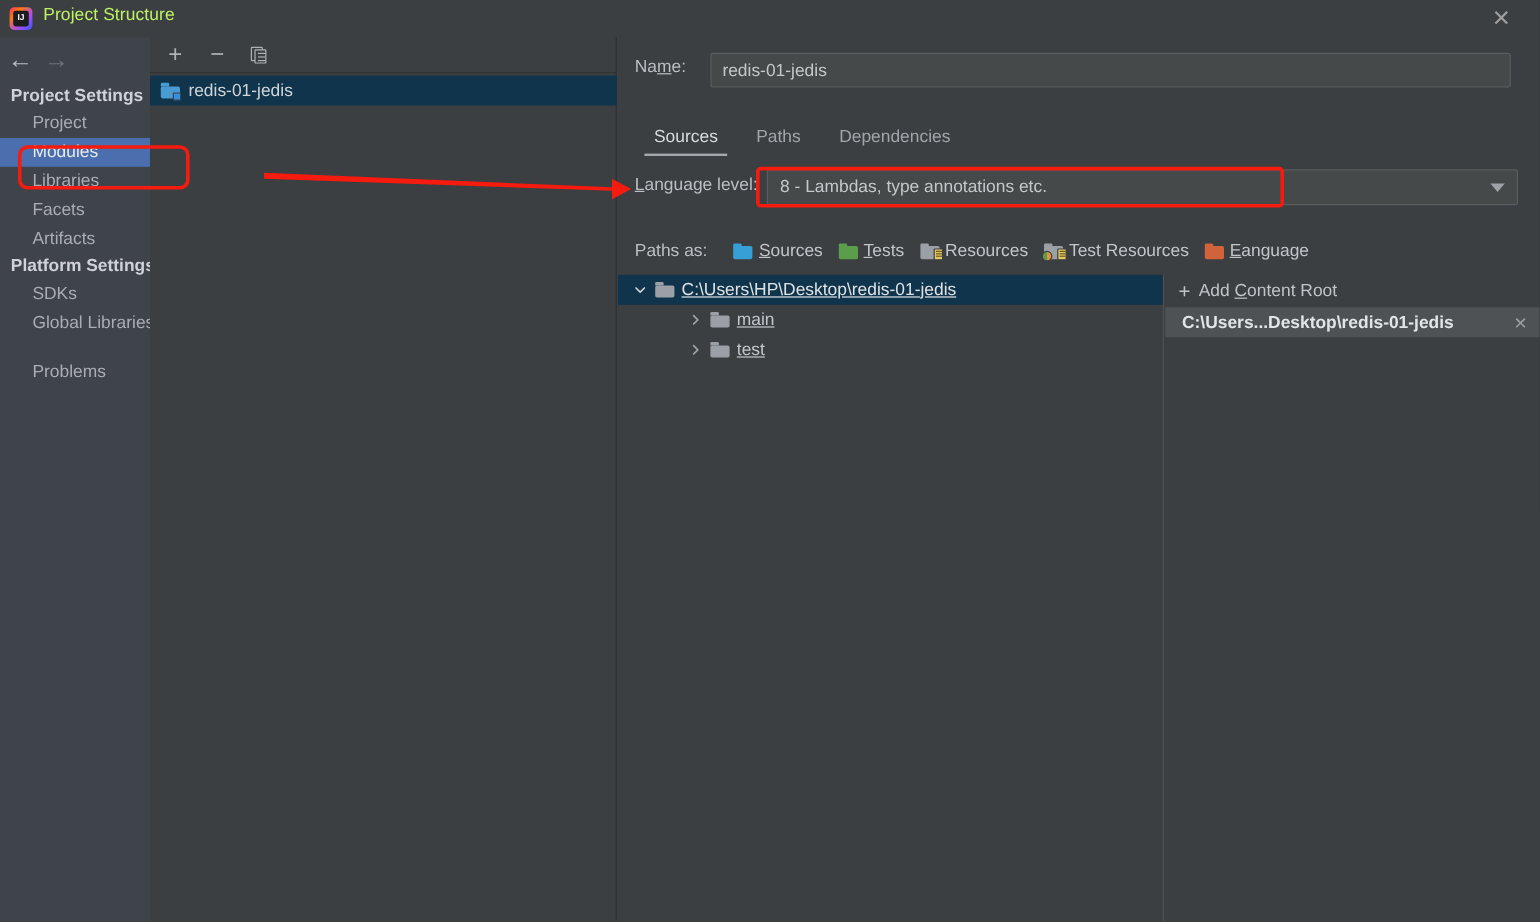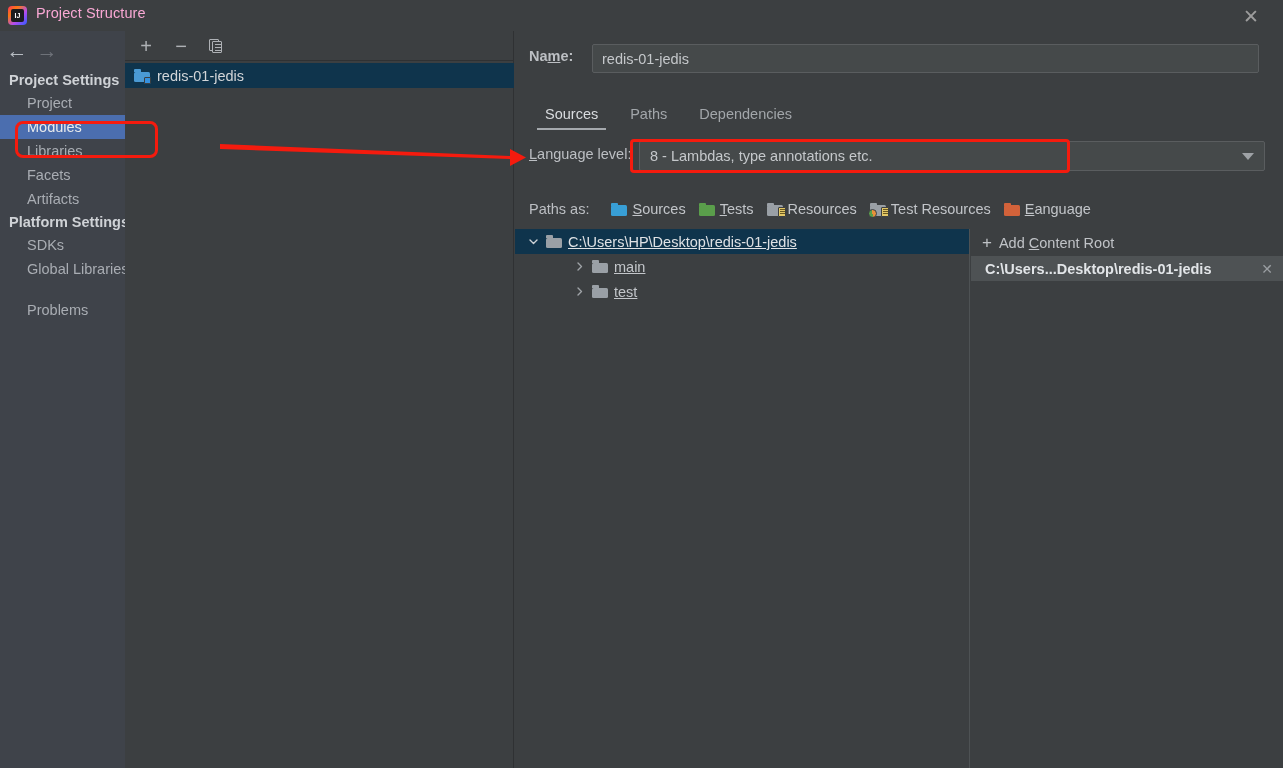--- a/index.html
+++ b/index.html
@@ -32,21 +32,21 @@
   }
   .app-logo .inner {
     width: 13px; height: 13px; border-radius: 2px;
     background: #1b1c1e;
     color: #ffffff; font-size: 7px; line-height: 13px;
     text-align: center; font-weight: bold;
     font-family: "Liberation Sans", sans-serif;
   }
   .title-text {
     position: absolute; left: 36px; top: 5px;
-    font-size: 14.5px; color: #f9a8d4; letter-spacing: .1px;
+    font-size: 14.5px; color: #bef264; letter-spacing: .1px;
   }
   .win-close {
     position: absolute; right: 20px; top: 4px;
     width: 24px; height: 24px;
     display: flex; align-items: center; justify-content: center;
     color: #9d9d9d; font-size: 19px; line-height: 1;
     cursor: pointer;
   }
 
   
@@ -161,21 +161,21 @@
     border: 1px solid #3c3f41;
   }
 
   
   .detail {
     position: absolute; left: 515px; top: 31px;
     width: 768px; height: 737px; background: #3c3f41;
   }
   .name-row {
     position: absolute; left: 14px; top: 17px;
-    display: flex; align-items: center; font-weight: bold;
+    display: flex; align-items: center;
   }
   .name-label { font-size: 14.5px; color: #bcbfc3; width: 63px; }
   .name-label u { text-decoration: underline; }
   .name-input {
     position: absolute; left: 77px; top: 13px;
     width: 667px; height: 29px;
     background: #45494a; border: 1px solid #5a5d5f; border-radius: 2px;
     color: #c5c8cb; font-size: 14.5px; padding: 0 9px;
     font-family: "Liberation Sans", sans-serif;
     outline: none;

